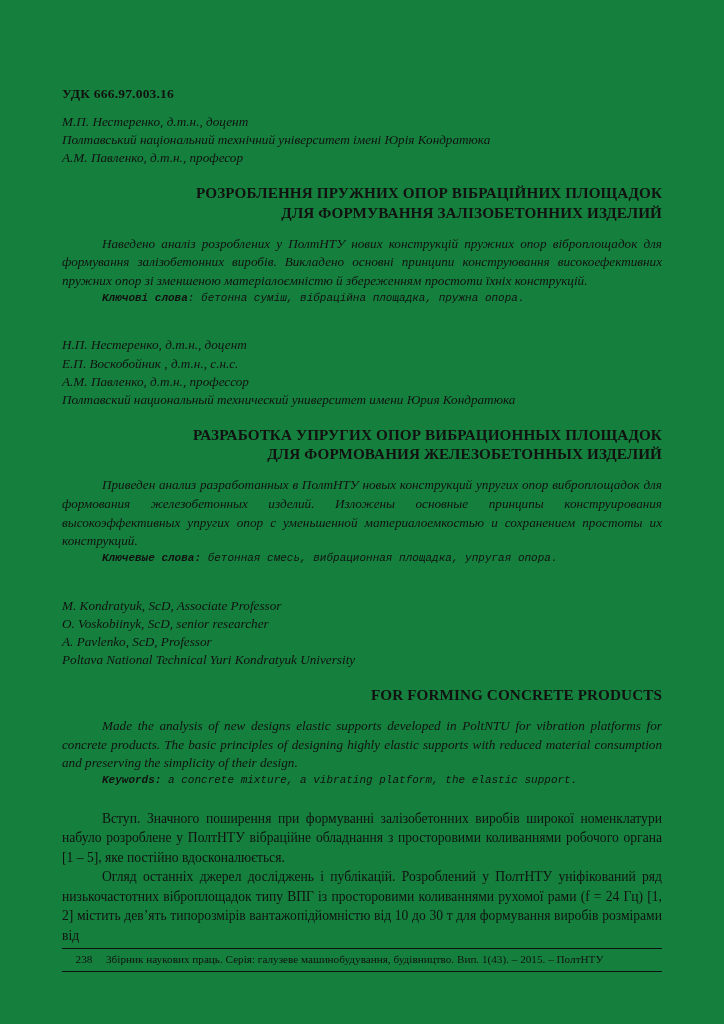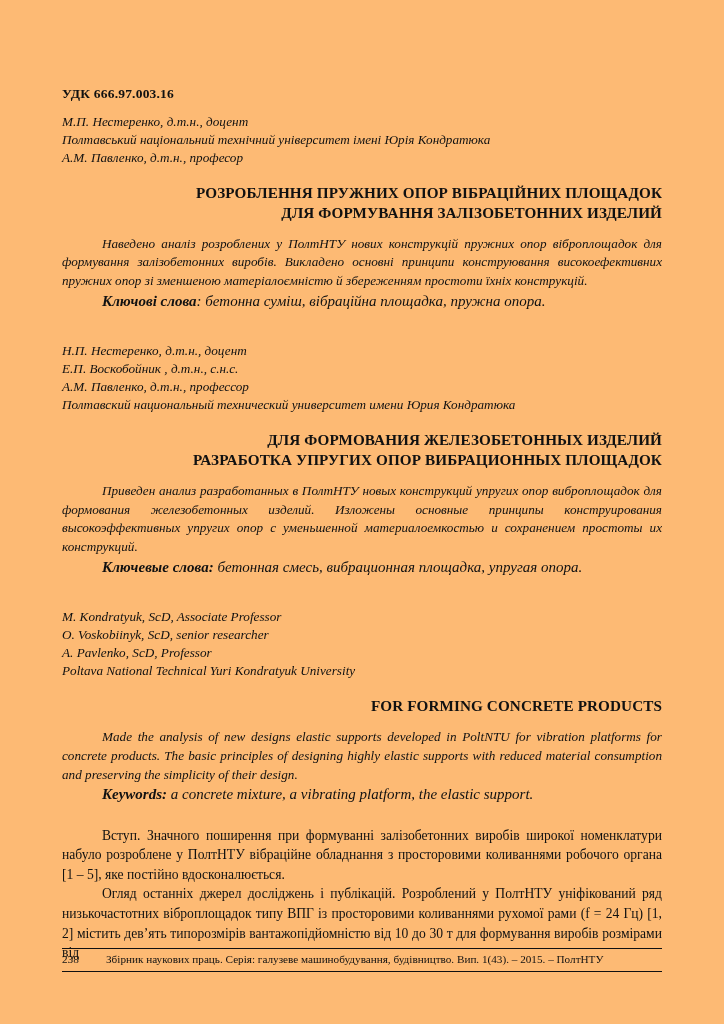--- a/index.html
+++ b/index.html
@@ -15,21 +15,21 @@
     font-family: "Liberation Serif", "DejaVu Serif", serif;
     color: #111111;
     overflow: hidden;
   }
 
   .page {
     position: absolute;
     left: 0; top: 0;
     width: 724px;
     height: 1024px;
-    background: #fdba74;
+    background: #15803d;
   }
 
   .content {
     position: absolute;
     left: 62px;
     top: 86px;
     width: 600px;
   }
 
   
@@ -68,24 +68,25 @@
     font-size: 13.2px;
     line-height: 1.42;
     text-align: justify;
     text-justify: inter-word;
     text-indent: 40px;
     margin: 0;
   }
 
   .keywords {
     font-style: italic;
-    font-size: 15px;
+    font-size: 11px;
     line-height: 1.42;
     text-indent: 40px;
     margin: 0;
+    font-family: Liberation Mono, monospace;
   }
   .keywords .kw-label {
     font-weight: bold;
     font-style: italic;
   }
 
   
   .body-para {
     font-size: 13.6px;
     line-height: 1.44;
@@ -118,20 +119,21 @@
     display: flex;
     align-items: baseline;
     font-size: 11.2px;
     line-height: 1.5;
     padding: 2px 0 1px 0;
     white-space: nowrap;
   }
   .footer .pageno {
     width: 44px;
     flex: 0 0 44px;
+    text-align: center;
   }
   .footer .ftext {
     flex: 1 1 auto;
   }
 </style>
 </head>
 <body>
 
 <div class="page">
 
@@ -159,22 +161,22 @@
     <div class="gap-lg"></div>
 
     <div class="authors">
       <span class="line">Н.П. Нестеренко, д.т.н., доцент</span>
       <span class="line">Е.П. Воскобойник , д.т.н., с.н.с.</span>
       <span class="line">А.М. Павленко, д.т.н., профессор</span>
       <span class="line">Полтавский национальный технический университет  имени Юрия Кондратюка</span>
     </div>
 
     <h1 class="title">
+      <span class="line">РАЗРАБОТКА УПРУГИХ ОПОР ВИБРАЦИОННЫХ ПЛОЩАДОК</span>
       <span class="line">ДЛЯ ФОРМОВАНИЯ ЖЕЛЕЗОБЕТОННЫХ ИЗДЕЛИЙ</span>
-      <span class="line">РАЗРАБОТКА УПРУГИХ ОПОР ВИБРАЦИОННЫХ ПЛОЩАДОК</span>
     </h1>
 
     <p class="abstract">Приведен анализ разработанных в ПолтНТУ новых конструкций упругих опор виброплощадок для формования железобетонных изделий. Изложены основные принципы конструирования высокоэффективных упругих опор с уменьшенной материалоемкостью и сохранением простоты их конструкций.</p>
 
     <p class="keywords">
       <span class="kw-label">Ключевые слова:</span><span> </span><span>бетонная смесь, вибрационная площадка, упругая опора.</span>
     </p>
 
     <div class="gap-lg"></div>
 

